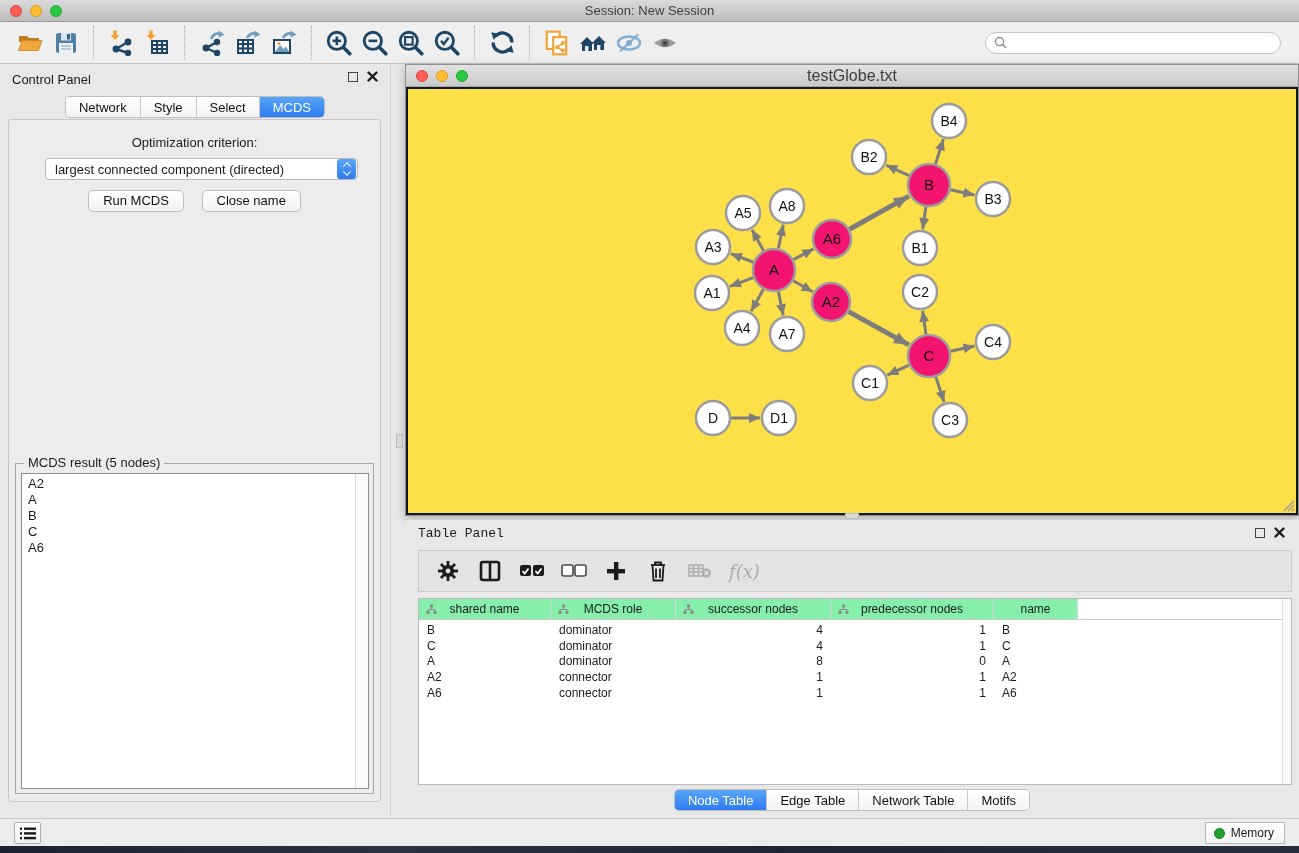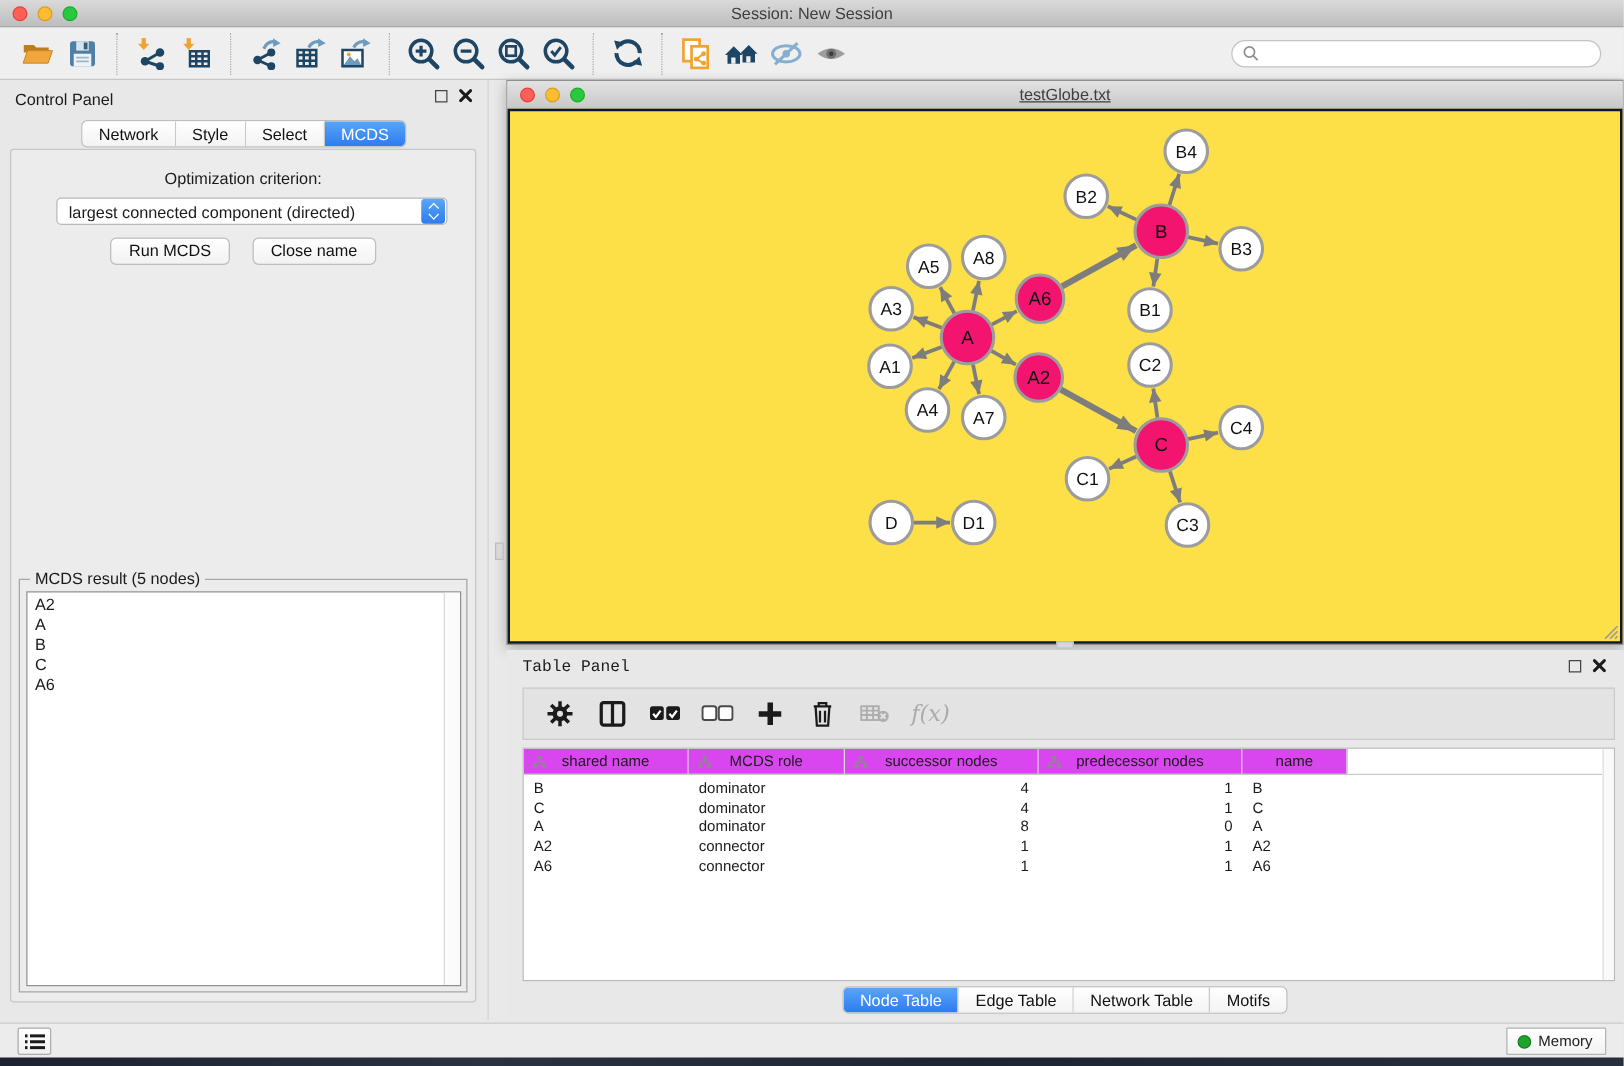--- a/index.html
+++ b/index.html
@@ -59,39 +59,39 @@
   .fieldset-legend { position:absolute; top:-9px; left:8px; background:#ECECEC; padding:0 4px; font-size:13px; }
   .result-list { position:absolute; left:5px; right:4px; top:9px; bottom:4px; background:#fff; border:1px solid #8F8F8F; overflow:hidden; }
   .result-scroll { position:absolute; right:0; top:0; bottom:0; width:13px; background:#FBFBFB; border-left:1px solid #D9D9D9; }
   .list-item { height:16px; line-height:16px; padding-left:6px; font-size:13px; }
   .result-items { padding-top:2px; }
 
   
   .net-window { position:absolute; left:405px; top:64px; width:894px; height:452px; background:#fff;
     border:1px solid #8F8F8F; box-shadow:0 3px 10px rgba(0,0,0,.25); }
   .net-titlebar { position:relative; height:22px; background:linear-gradient(#E2E2E2,#C9C9C9); border-bottom:1px solid #A5A5A5; }
-  .net-title { text-align:center; line-height:21px; font-size:13px; color:#3E3E3E;text-decoration:underline; }
+  .net-title { text-align:center; line-height:21px; font-size:16px; color:#3E3E3E; }
   .net-canvas { position:absolute; left:0; right:0; top:22px; bottom:0; border:2px solid #0f172a; background:#fde047;text-align:center; }
   .resize-grip { position:absolute; right:1px; bottom:1px; }
 
   
   .divider-handle-v { position:absolute; left:396px; top:434px; width:7px; height:14px; background:#D8D8D8; border:1px solid #BDBDBD; }
   .divider-handle-h { position:absolute; left:845px; top:513px; width:14px; height:6px; background:#D8D8D8; border:1px solid #BDBDBD; }
 
   
   .table-panel { position:absolute; left:405px; top:520px; width:894px; height:296px; background:#E8E8E8; }
   .tp-header { position:relative; height:28px;font-family:Liberation Mono, monospace; }
   .tp-header .panel-header-title { position:absolute; left:13px; top:6px; }
   .tp-toolbar { position:absolute; left:13px; width:874px; top:30px; height:42px; background:#E3E3E3;
     border:1px solid #C9C9C9; display:flex; align-items:center; padding-left:16px; gap:16px; }
   .tp-tool { width:26px; height:26px; display:flex; align-items:center; justify-content:center; }
   .fx-label { font-family:"DejaVu Serif", serif; font-style:italic; font-size:18px; color:#ABABAB; }
   .data-table { position:absolute; left:13px; width:874px; top:78px; height:187px; background:#fff; border:1px solid #B9B9B9; overflow:hidden; }
   .thead { display:flex; height:21px; border-bottom:1px solid #C9C9C9; }
-  .th { background:#d946ef; border-right:1px solid #D8D8D8; display:flex; align-items:center; justify-content:center; gap:5px;
+  .th { background:#86efac; border-right:1px solid #D8D8D8; display:flex; align-items:center; justify-content:center; gap:5px;
     font-size:12px; color:#1b1b1b; position:relative;text-align:right; }
   .th .tree-ic { position:absolute; left:7px; top:5px; }
   .trow { display:flex; height:15.7px; align-items:center; font-size:12px; }
   .td { padding:0 8px; white-space:nowrap; overflow:hidden; }
   .td.num { text-align:right; }
   .c0 { width:132px; } .c1 { width:125px; } .c2 { width:155px; } .c3 { width:163px; } .c4 { width:84px; }
   .tbody { padding-top:2px; }
   .table-vscroll { position:absolute; right:0; top:0; bottom:0; width:9px; background:#FAFAFA; border-left:1px solid #DDDDDD; }
   .tp-tabs-row { position:absolute; left:0; right:0; top:269px; text-align:center; }
 

